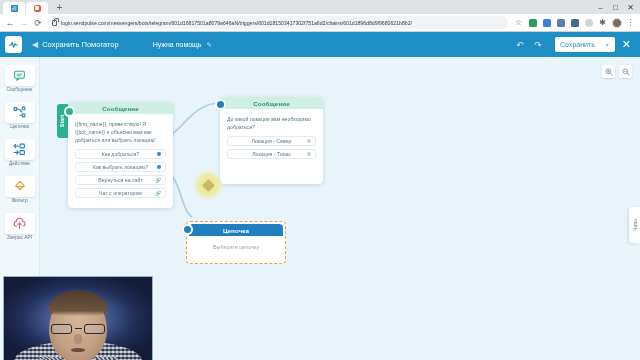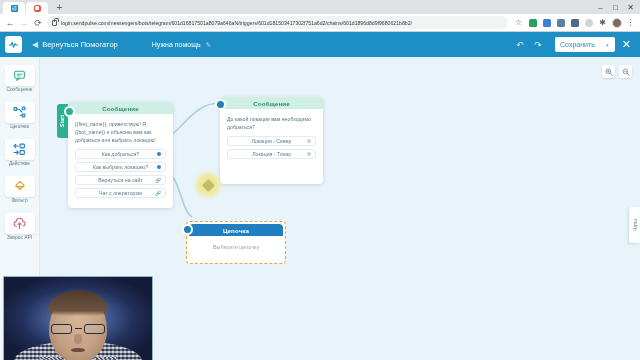--- a/index.html
+++ b/index.html
@@ -489,21 +489,21 @@
   </div>
 </div>
 
 <div class="app-header">
   <div class="app-logo">
     <svg class="ic" width="11" height="11" viewBox="0 0 24 24" aria-hidden="true">
       <path d="M3 13h4l2-6 3 11 3-8 2 3h4" fill="none" stroke="#1d8fc4" stroke-width="2.4" stroke-linecap="round" stroke-linejoin="round"></path>
     </svg>
   </div>
   <span class="back-arrow">◀</span>
-  <span class="bot-name">Вернуться Помогатор</span>
+  <span class="bot-name">Сохранить Помогатор</span>
   <div class="flow-name">
     <span>Нужна помощь</span>
     <span class="pencil-icon">✎</span>
   </div>
   <div class="header-spacer"></div>
   <div class="hdr-ic">↶</div>
   <div class="hdr-ic">↷</div>
   <div class="save-btn">
     <span>Сохранить</span>
     <span class="save-caret">▼</span>

